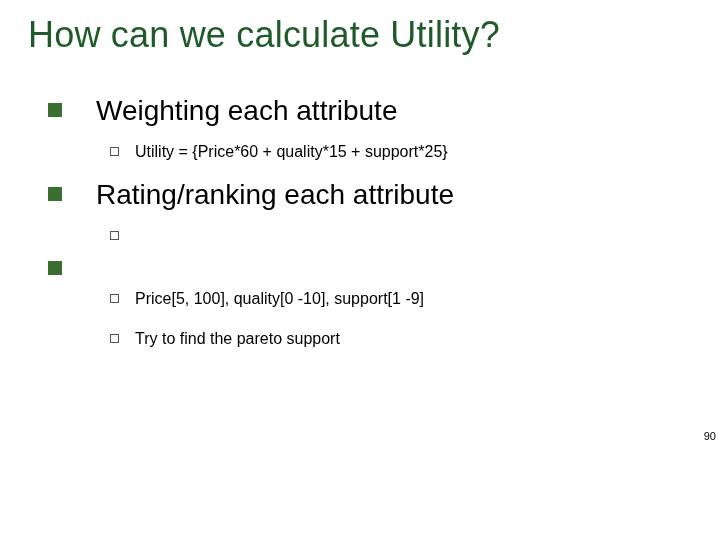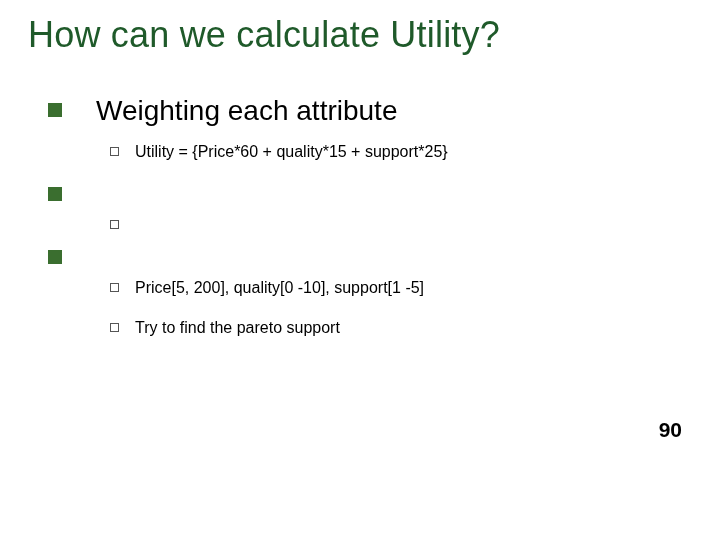--- a/index.html
+++ b/index.html
@@ -70,24 +70,24 @@
     background: #fff;
   }
   .lvl2 .text {
     font-size: 16px;
     line-height: 28px;
   }
   .lvl2 + .lvl2 { margin-top: 4px; }
   .group { margin-bottom: 6px; }
   .page-num {
     position: absolute;
-    right: 38px;
+    right: 4px;
     bottom: 18px;
-    font-size: 21px;
-    font-weight: bold;
+    font-size: 11px;
+    font-weight: normal;
   }
 </style>
 </head>
 <body>
 
 <div class="slide">
 
   <div class="title">How can we calculate Utility?</div>
 
   <div class="content">
@@ -99,33 +99,34 @@
       </div>
       <div class="lvl2">
         <span class="bullet"></span>
         <span class="text">Utility = {Price*60 + quality*15 + support*25}</span>
       </div>
     </div>
 
     <div class="group">
       <div class="lvl1">
         <span class="bullet"></span>
+        <span class="text">Rating/ranking each attribute</span>
       </div>
       <div class="lvl2">
         <span class="bullet"></span>
       </div>
     </div>
 
     <div class="group">
       <div class="lvl1">
         <span class="bullet"></span>
       </div>
       <div class="lvl2">
         <span class="bullet"></span>
-        <span class="text">Price[5, 200], quality[0 -10], support[1 -5]</span>
+        <span class="text">Price[5, 100], quality[0 -10], support[1 -9]</span>
       </div>
       <div class="lvl2">
         <span class="bullet"></span>
         <span class="text">Try to find the pareto support</span>
       </div>
     </div>
 
   </div>
 
   <div class="page-num">90</div>

